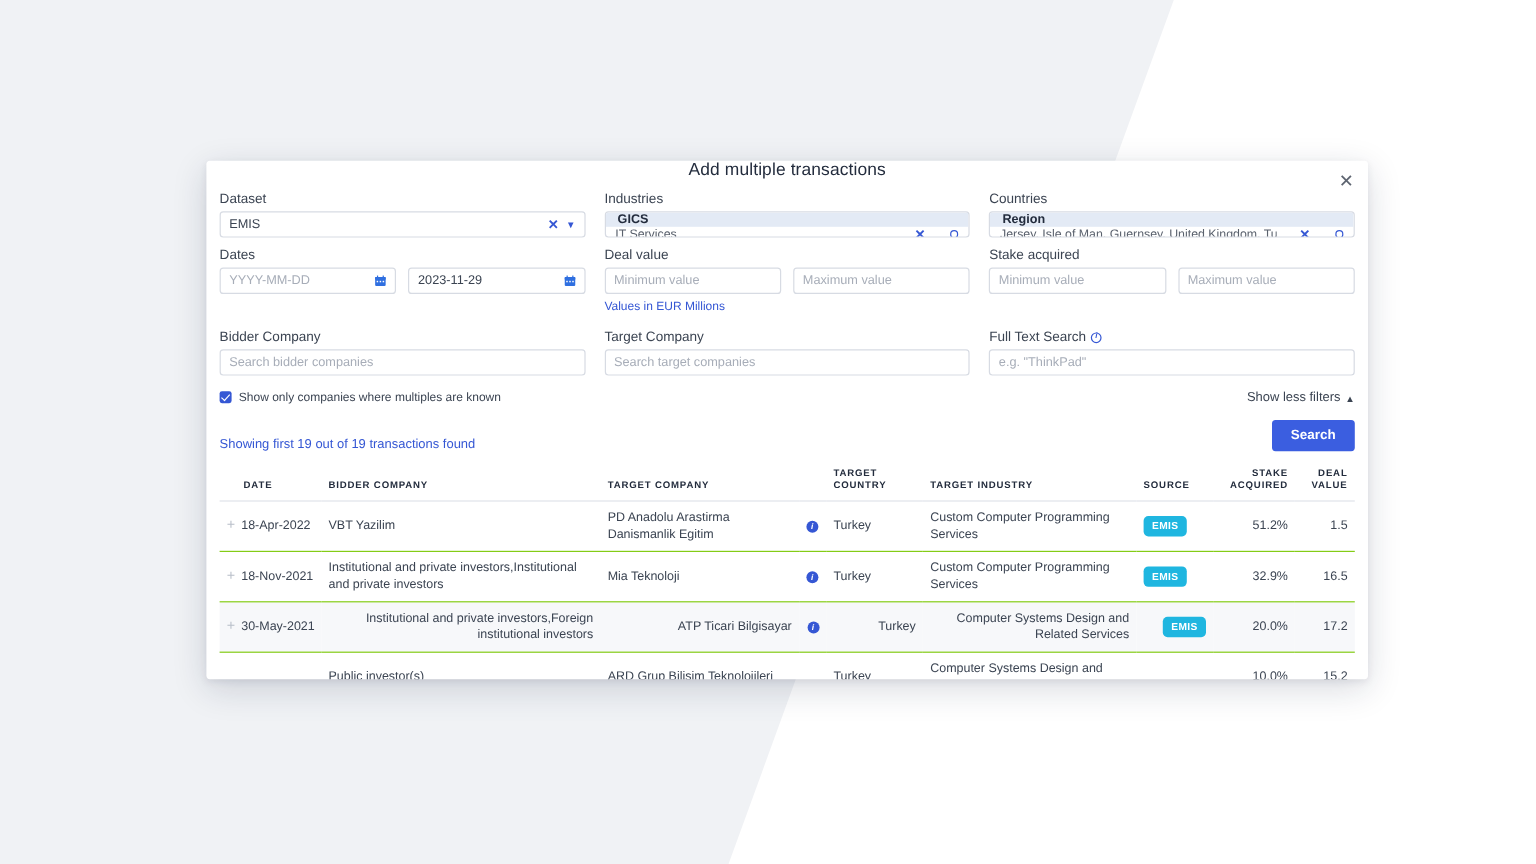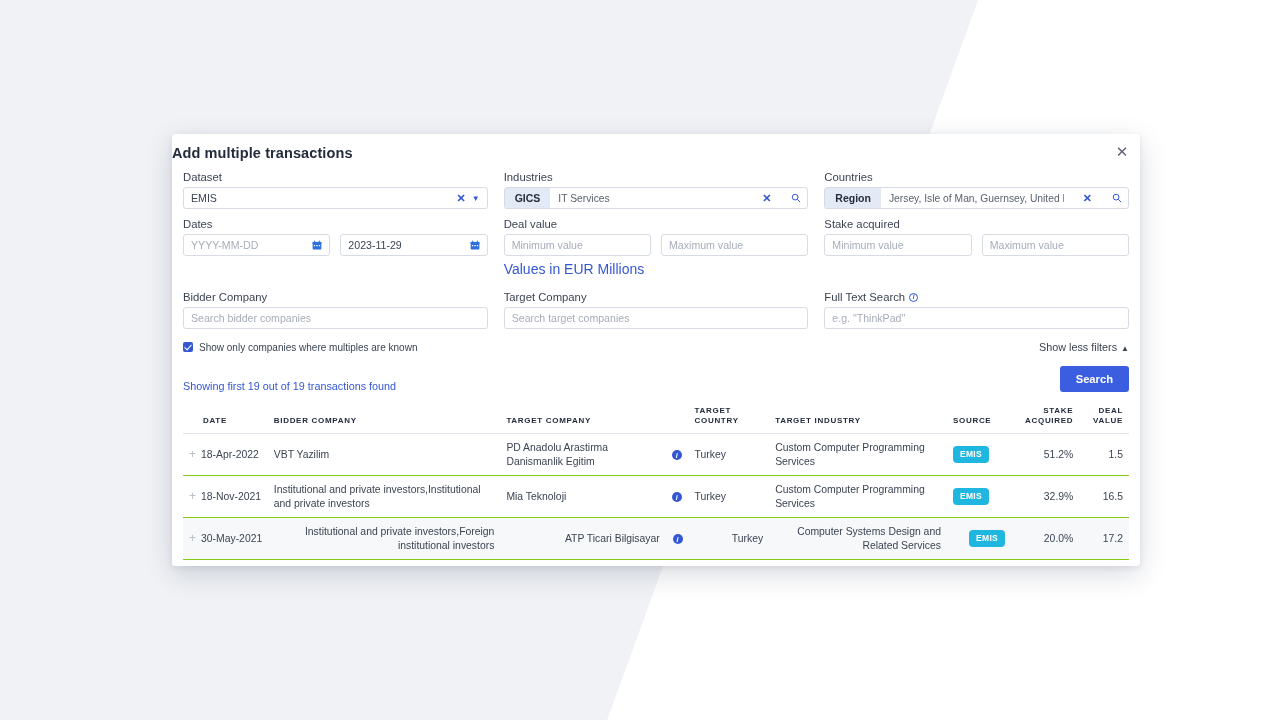--- a/index.html
+++ b/index.html
@@ -26,24 +26,25 @@
   .modal {
     position: absolute;
     left: 172px; top: 134px;
     width: 968px; height: 432px;
     background: #ffffff;
     border-radius: 3px;
     box-shadow: 0 8px 28px rgba(20,30,60,.16), 0 2px 6px rgba(20,30,60,.08);
     overflow: hidden;
   }
   .modal-title {
+    text-align: center;
     font-size: 14.5px;
-    font-weight: bold;
+    font-weight: normal;
     color: #232c3d;
-    padding-top: 11px;
+    padding-top: 0;
     letter-spacing: .1px;
   }
   .close-btn {
     position: absolute;
     right: 8px; top: 7px;
     width: 20px; height: 20px;
     display: flex; align-items: center; justify-content: center;
     font-size: 15px; color: #5d6470;
     cursor: pointer;
     line-height: 1;
@@ -107,20 +108,21 @@
   }
 
   
   .group {
     display: flex;
     height: 22px;
     border: 1px solid #d7dbe3;
     border-radius: 3px;
     overflow: hidden;
     background: #fff;
+    flex-direction: column;
   }
   .group-tag {
     background: #e3eaf5;
     color: #232c3d;
     font-size: 10.5px;
     font-weight: bold;
     display: flex; align-items: center;
     padding: 0 10px;
     white-space: nowrap;
     cursor: pointer;
@@ -133,21 +135,21 @@
     color: #5a616d;
     min-width: 0;
     gap: 14px;
   }
   .group-input .input-text { overflow: hidden; white-space: nowrap; }
 
   .two-up { display: flex; gap: 10px; }
   .two-up > .input { flex: 1 1 0; }
 
   .hint {
-    font-size: 14px;
+    font-size: 10px;
     color: #3557d4;
     margin-top: 5px;
   }
 
   .checkrow {
     display: flex; align-items: center; justify-content: space-between;
     margin-top: 12px;
   }
   .chk-wrap { display: flex; align-items: center; gap: 6px; cursor: pointer; }
   .chk {

